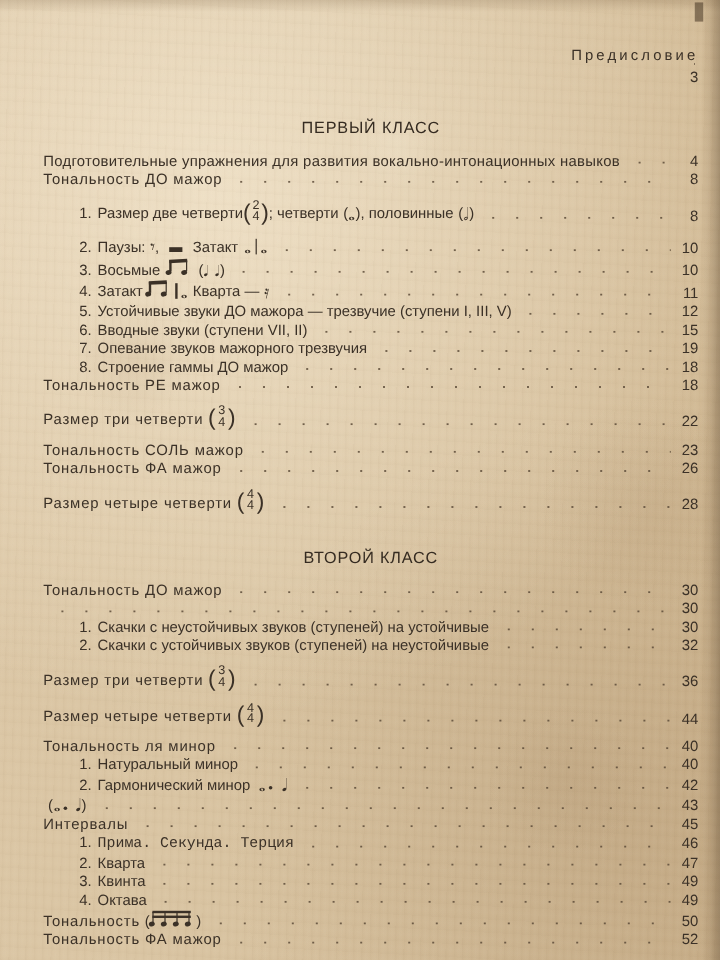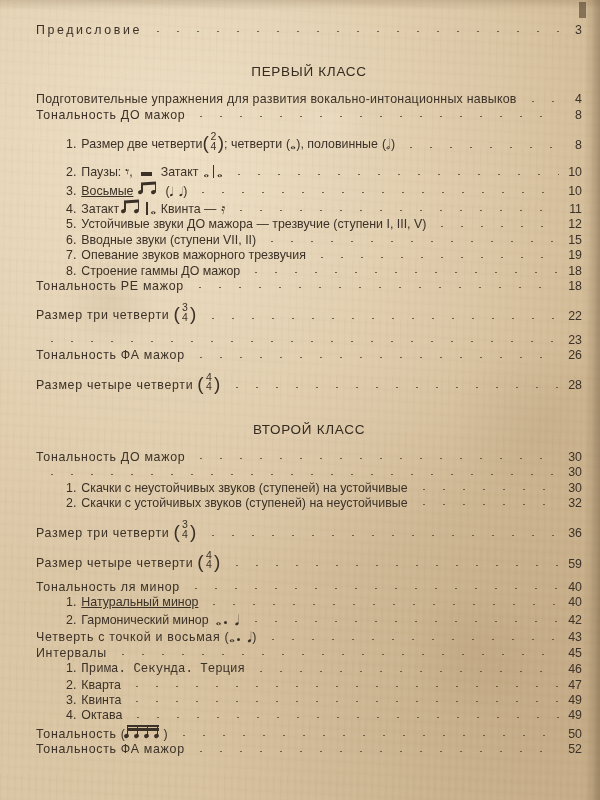--- a/index.html
+++ b/index.html
@@ -276,21 +276,21 @@
 <div id="paper"></div>
 <div id="grain"></div>
 <div id="blotches"></div>
 <div id="top-edge"></div>
 <div id="right-edge"></div>
 <div id="corner-mark"></div>
 
 <div id="content">
 
 
-  <div class="entry lvl-0" style="margin-top:24px;">
+  <div class="entry lvl-0" style="margin-top:40px;flex-direction:column;">
     <span class="label spaced">Предисловие</span>
     <span class="leader"></span>
     <span class="page">3</span>
   </div>
 
   <div class="section-title sec-first">ПЕРВЫЙ КЛАСС</div>
 
   <div style="margin-top:14px;">
 
     <div class="entry lvl-0">
@@ -342,21 +342,21 @@
         <span class="barline"></span>
         <span class="music">𝅝</span>
       </span>
       <span class="leader"></span>
       <span class="page">10</span>
     </div>
 
     <div class="entry lvl-1 gap-tight">
       <span class="label">
         <span>3.</span>
-        <span style="margin-left:5px;text-decoration:underline;">Восьмые</span>
+        <span style="margin-left:5px;">Восьмые</span>
         <span class="beam-pair" style="margin-left:7px;">
           <span class="st1"></span>
             <span class="st2"></span>
             <span class="hd1"></span>
             <span class="hd2"></span>
         </span>
         <span style="margin-left:8px;">(</span>
           <span class="music music-sm">𝅘𝅥</span>
           <span class="music music-sm" style="margin-left:5px;">𝅘𝅥</span>
           <span>)</span>
@@ -370,21 +370,21 @@
         <span>4.</span>
         <span style="margin-left:5px;">Затакт</span>
         <span class="beam-pair" style="margin-left:4px;">
           <span class="st1"></span>
             <span class="st2"></span>
             <span class="hd1"></span>
             <span class="hd2"></span>
         </span>
         <span class="barline" style="margin-left:6px;"></span>
         <span class="music">𝅝</span>
-        <span style="margin-left:4px;">Квинта —</span>
+        <span style="margin-left:4px;">Кварта —</span>
         <span class="rest-eighth" style="margin-left:4px;">𝄿</span>
       </span>
       <span class="leader"></span>
       <span class="page">11</span>
     </div>
 
     <div class="entry lvl-1 gap-tight">
       <span class="label">
         <span>5.</span>
         <span style="margin-left:5px;">Устойчивые звуки ДО мажора — трезвучие (ступени I, III, V)</span>
@@ -436,20 +436,21 @@
               <span class="den">4</span>
             </span>
           <span class="paren">)</span>
         </span>
       </span>
       <span class="leader"></span>
       <span class="page">22</span>
     </div>
 
     <div class="entry lvl-0 gap-md">
+      <span class="label wide">Тональность СОЛЬ мажор</span>
       <span class="leader"></span>
       <span class="page">23</span>
     </div>
 
     <div class="entry lvl-0 gap-tight">
       <span class="label wide">Тональность ФА мажор</span>
       <span class="leader"></span>
       <span class="page">26</span>
     </div>
 
@@ -525,53 +526,52 @@
         <span class="frac-group" style="margin-left:4px;">
           <span class="paren">(</span>
           <span class="frac">
               <span class="num">4</span>
               <span class="den">4</span>
             </span>
           <span class="paren">)</span>
         </span>
       </span>
       <span class="leader"></span>
-      <span class="page">59</span>
+      <span class="page">44</span>
     </div>
 
     <div class="entry lvl-0 gap-md">
       <span class="label wide">Тональность ля минор</span>
       <span class="leader"></span>
       <span class="page">40</span>
     </div>
 
     <div class="entry lvl-1 gap-tight">
       <span class="label">
         <span>1.</span>
-        <span style="margin-left:5px;text-decoration:underline;">Натуральный минор</span>
+        <span style="margin-left:5px;">Натуральный минор</span>
       </span>
       <span class="leader"></span>
       <span class="page">40</span>
     </div>
 
     <div class="entry lvl-1 gap-tight">
       <span class="label">
         <span>2.</span>
         <span style="margin-left:5px;">Гармонический минор</span>
         <span class="music" style="margin-left:7px;">𝅝</span>
           <span class="dot-aug"></span>
         <span class="music" style="margin-left:8px;">𝅘𝅥</span>
       </span>
       <span class="leader"></span>
       <span class="page">42</span>
     </div>
 
     <div class="entry lvl-0 gap-tight">
       <span class="label wide">
-        <span>Четверть с точкой и восьмая</span>
         <span style="margin-left:4px;">(</span>
           <span class="music">𝅝</span>
           <span class="dot-aug"></span>
           <span class="music" style="margin-left:7px;">𝅘𝅥</span>
           <span>)</span>
       </span>
       <span class="leader"></span>
       <span class="page">43</span>
     </div>
 

